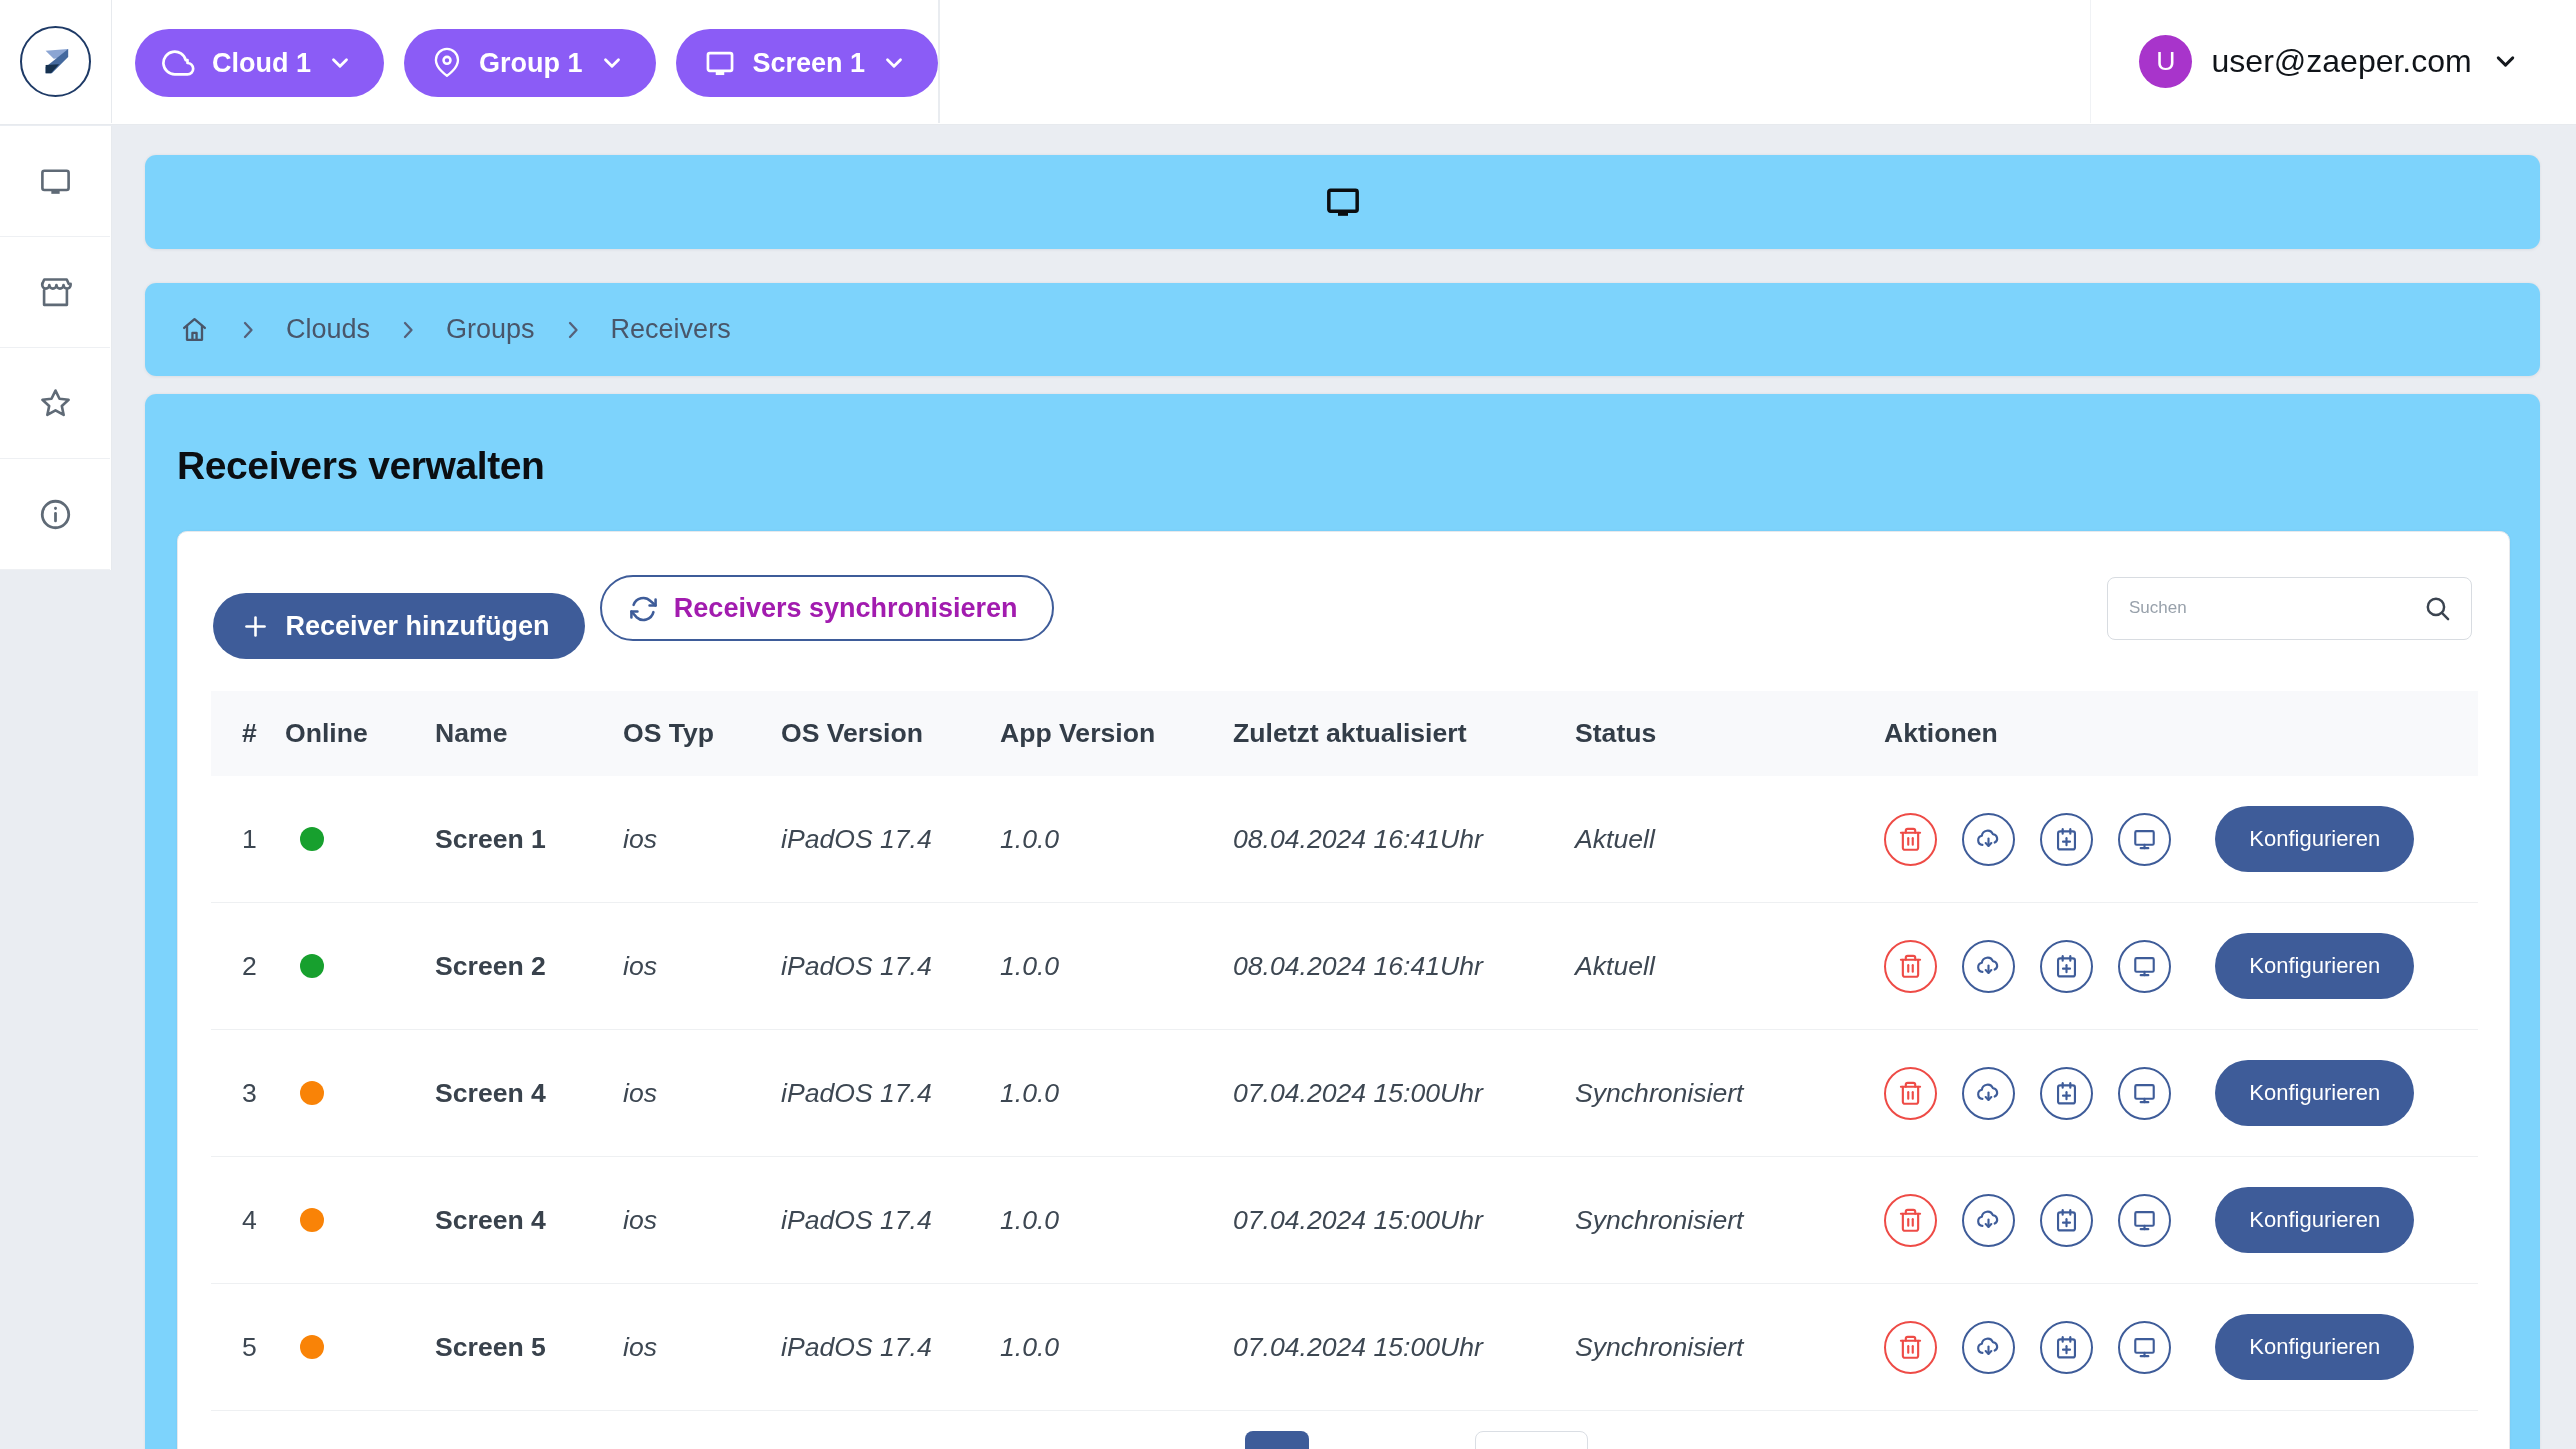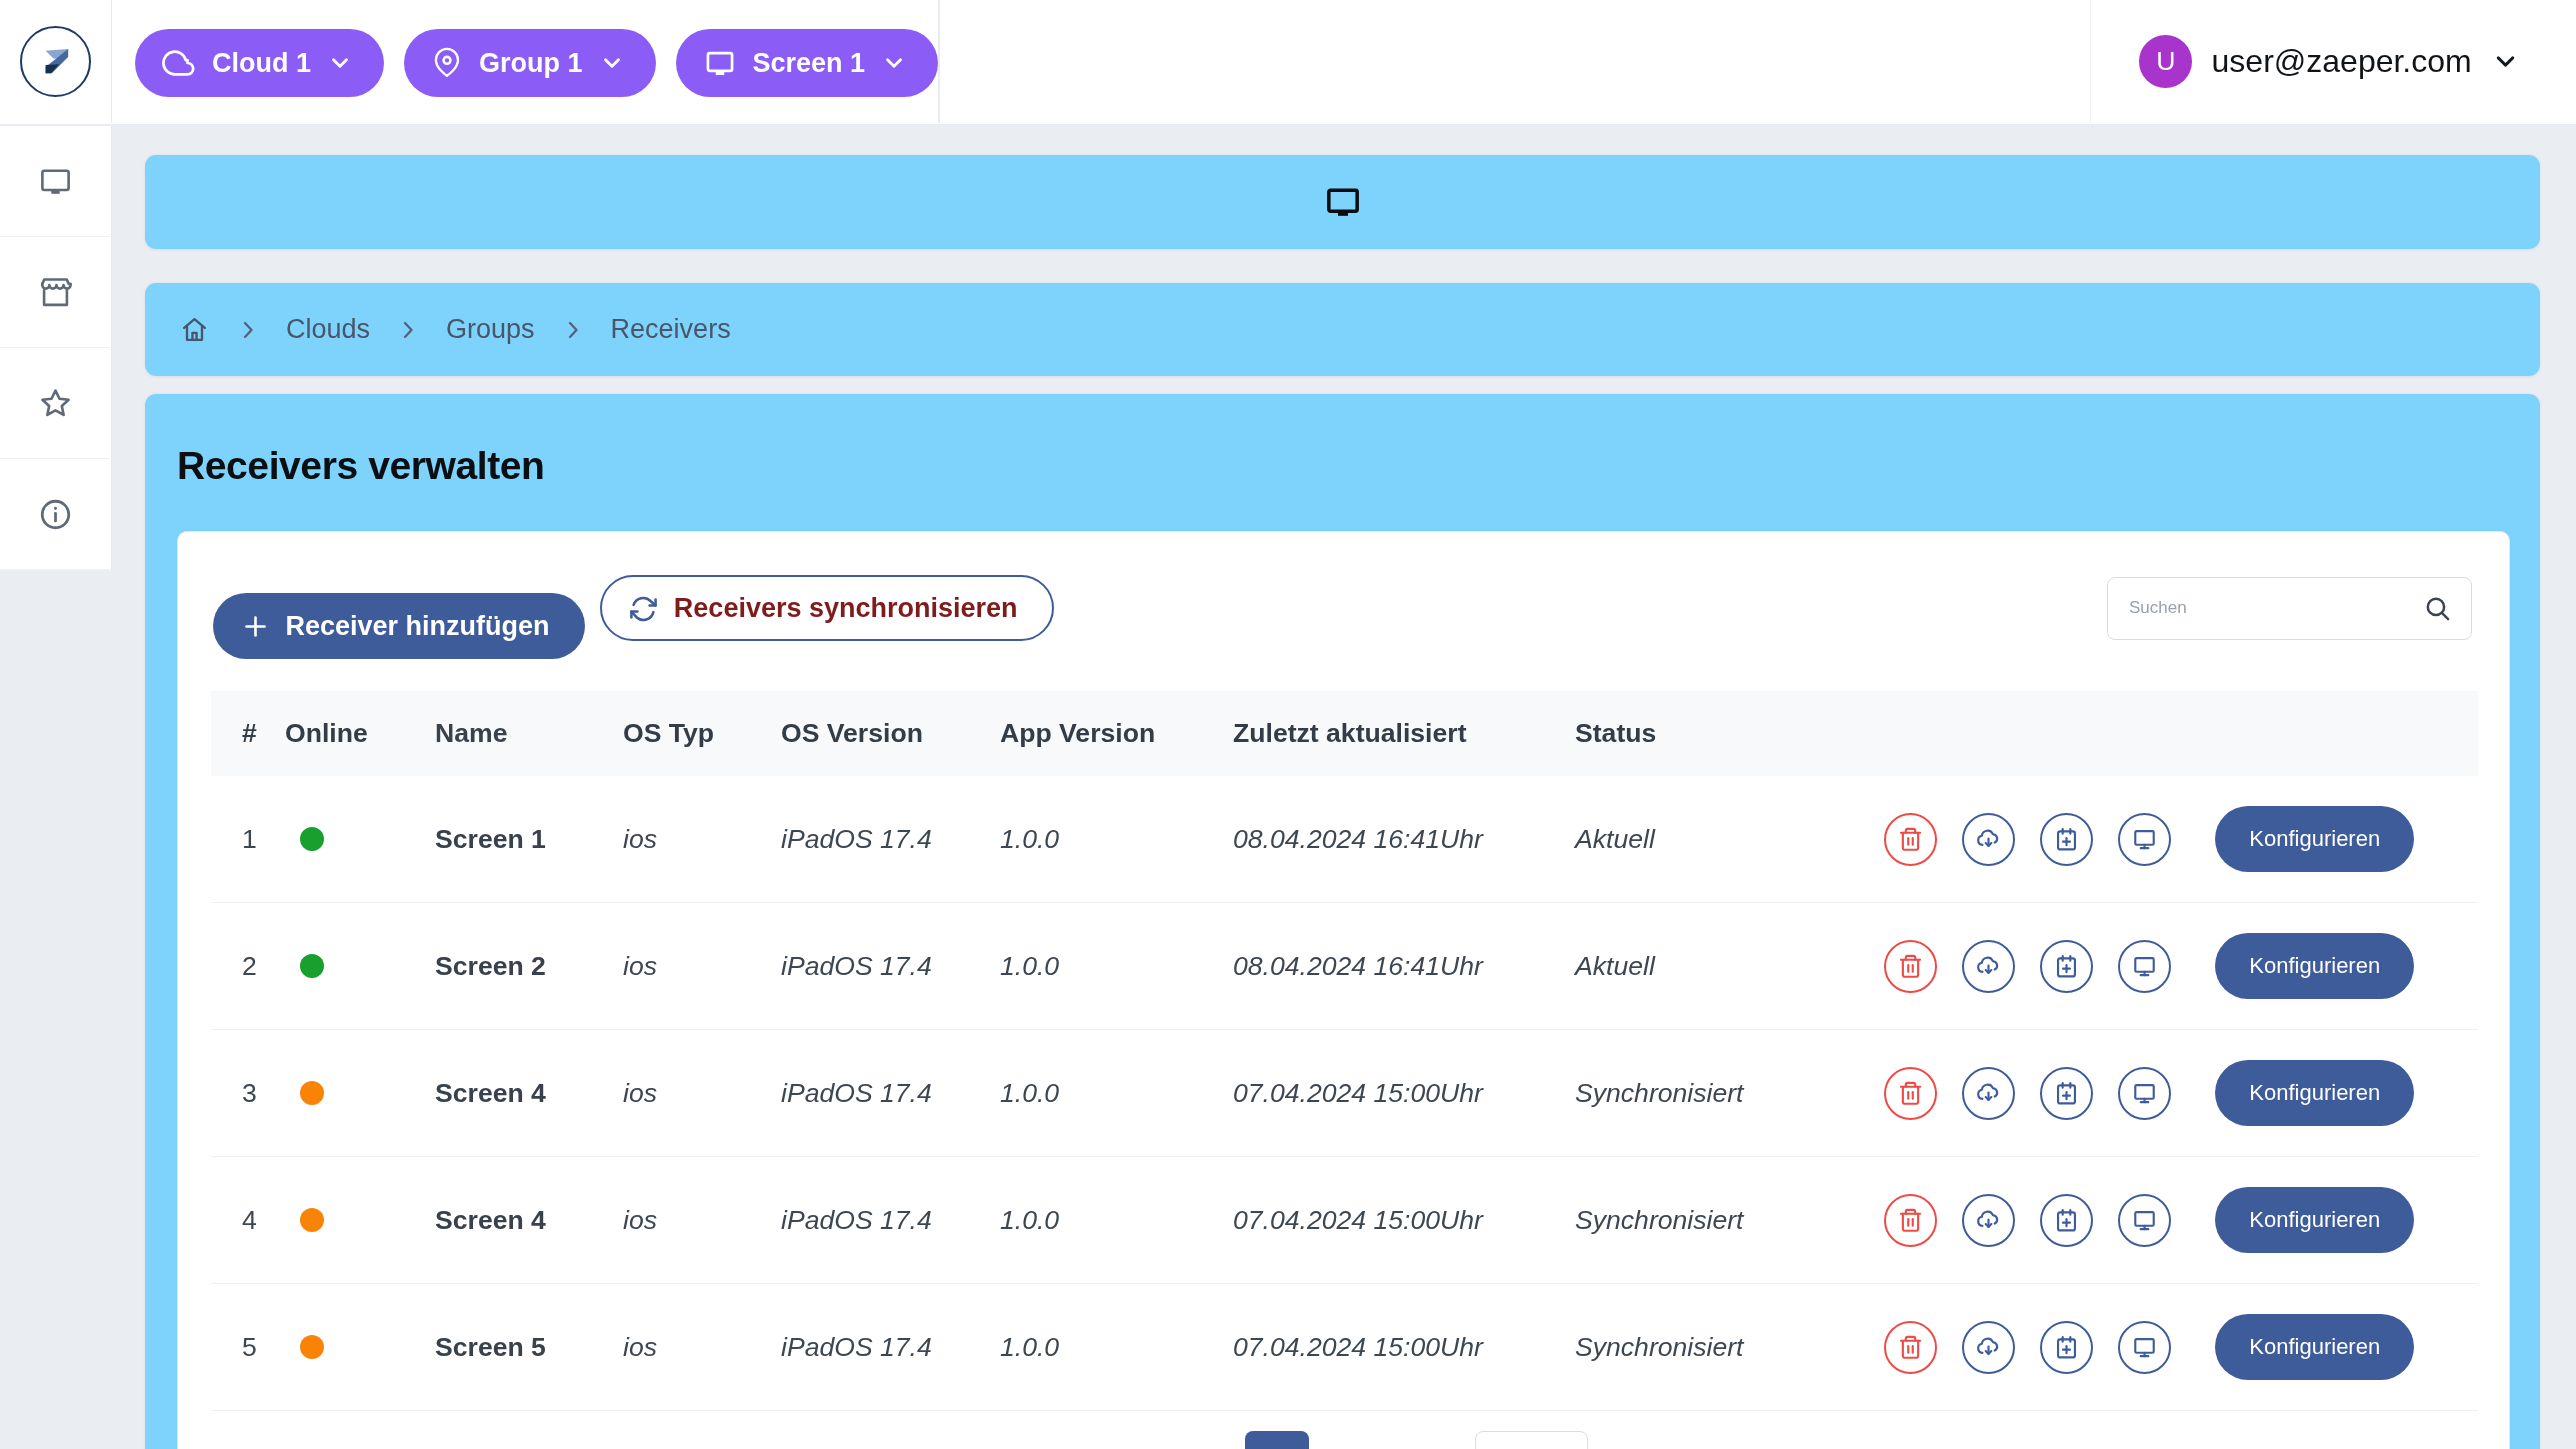--- a/index.html
+++ b/index.html
@@ -52,21 +52,21 @@
   
   .inner-card { position:absolute; left:177px; top:531px; width:2333px; height:966px;
     background:#fff; border:1.6px solid #e7e9ed; border-radius:9.7px;
     box-shadow:0 0.8px 2.4px rgba(16,24,40,.05); z-index:5; }
   .toolbar { position:absolute; left:35px; top:42px; right:37px; height:68px;
     display:flex; align-items:center; }
   .btn-add { height:66px; border-radius:33px; background:#3e5c99; border:none; color:#fff;
     font-size:27px; font-weight:600; display:flex; align-items:center; gap:14.5px;
     padding:0 35px 0 27px; cursor:pointer; font-family:inherit;margin-top:36px; }
   .btn-sync { height:66px; border-radius:33px; background:#fff; border:2px solid #3e5c99;
-    color:#7f1d1d; font-size:27px; font-weight:600; display:flex; align-items:center; gap:16px;
+    color:#a21caf; font-size:27px; font-weight:600; display:flex; align-items:center; gap:16px;
     padding:0 34px 0 27px; margin-left:15.3px; cursor:pointer; font-family:inherit; }
   .searchwrap { margin-left:auto; position:relative; width:365px; height:63px; }
   .searchwrap input { width:100%; height:100%; border:1.6px solid #d8dce1; border-radius:8px;
     font-size:17px; color:#374151; padding:0 64px 0 21px; outline:none; font-family:inherit; }
   .searchwrap input::placeholder { color:#98a1ab; }
   .search-ic { position:absolute; right:19.3px; top:16px; color:#3b4450; }
 
   
   .tbl { position:absolute; left:33px; top:159px; width:2267px; }
   .thead { display:flex; align-items:center; height:85px; background:#f8f9fb;
@@ -284,20 +284,21 @@
   <div class="tbl">
     <div class="thead">
       <div class="cell c-num">#</div>
       <div class="cell c-online">Online</div>
       <div class="cell c-name">Name</div>
       <div class="cell c-os">OS Typ</div>
       <div class="cell c-osv">OS Version</div>
       <div class="cell c-app">App Version</div>
       <div class="cell c-upd">Zuletzt aktualisiert</div>
       <div class="cell c-status">Status</div>
+      <div class="cell c-actions" style="padding-left:56px;">Aktionen</div>
     </div>
     <div id="tbody">
         <div class="trow">
     <div class="cell c-num">1</div>
     <div class="cell c-online">
       <span class="dot" style="background: rgb(23, 160, 46);"></span>
     </div>
     <div class="cell c-name">Screen 1</div>
     <div class="cell c-os">ios</div>
     <div class="cell c-osv">iPadOS 17.4</div>

